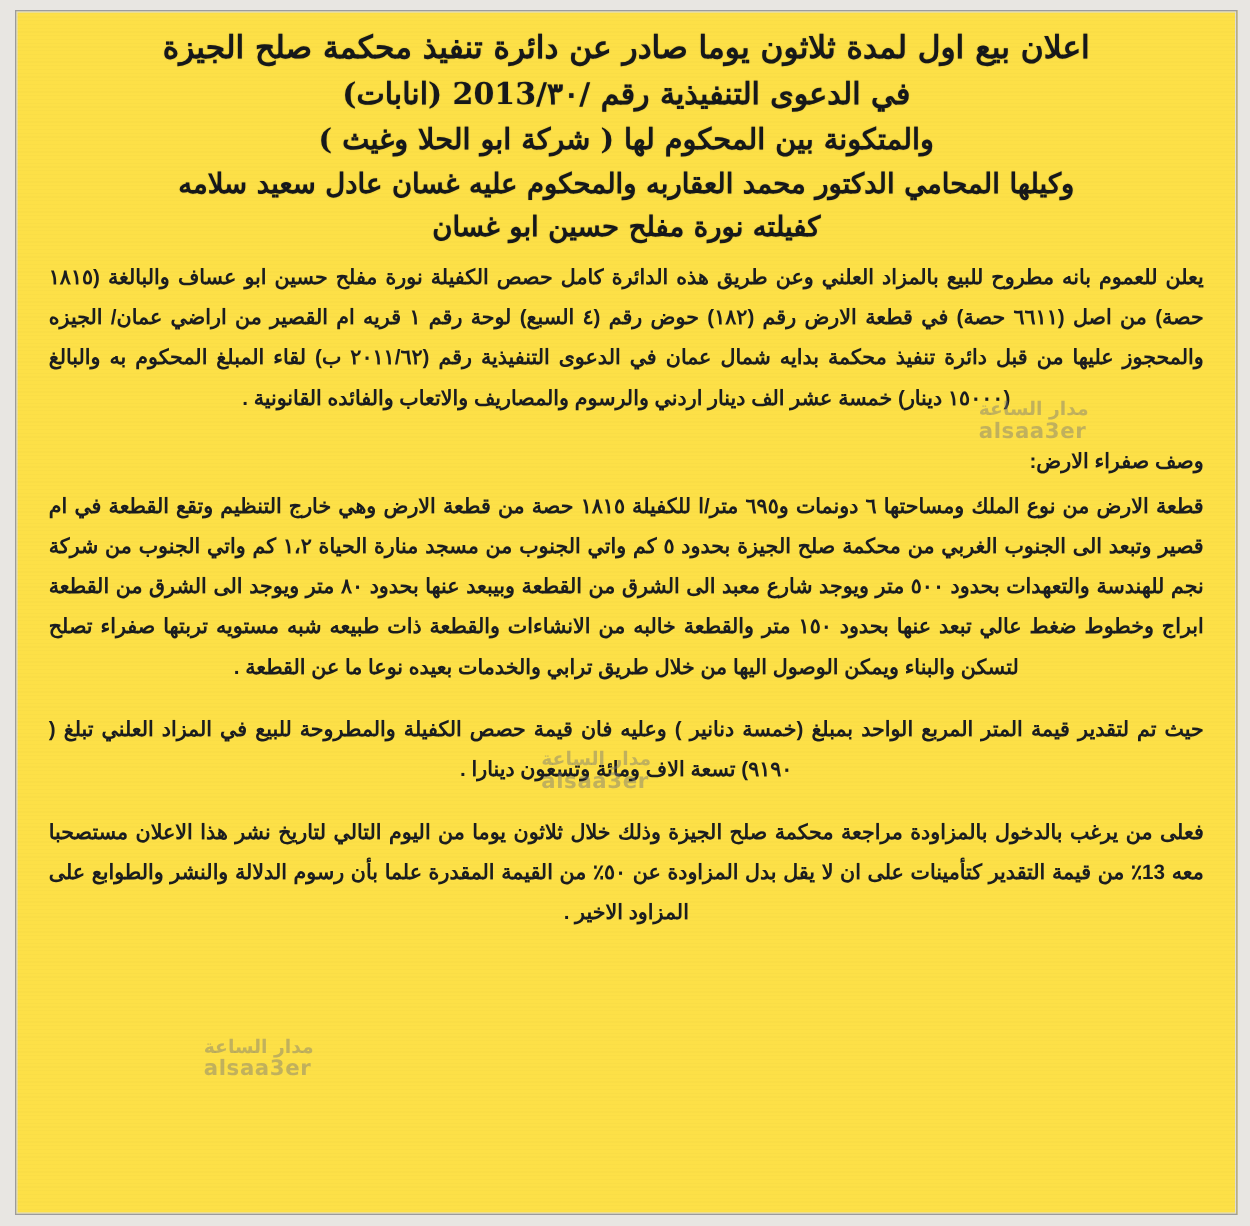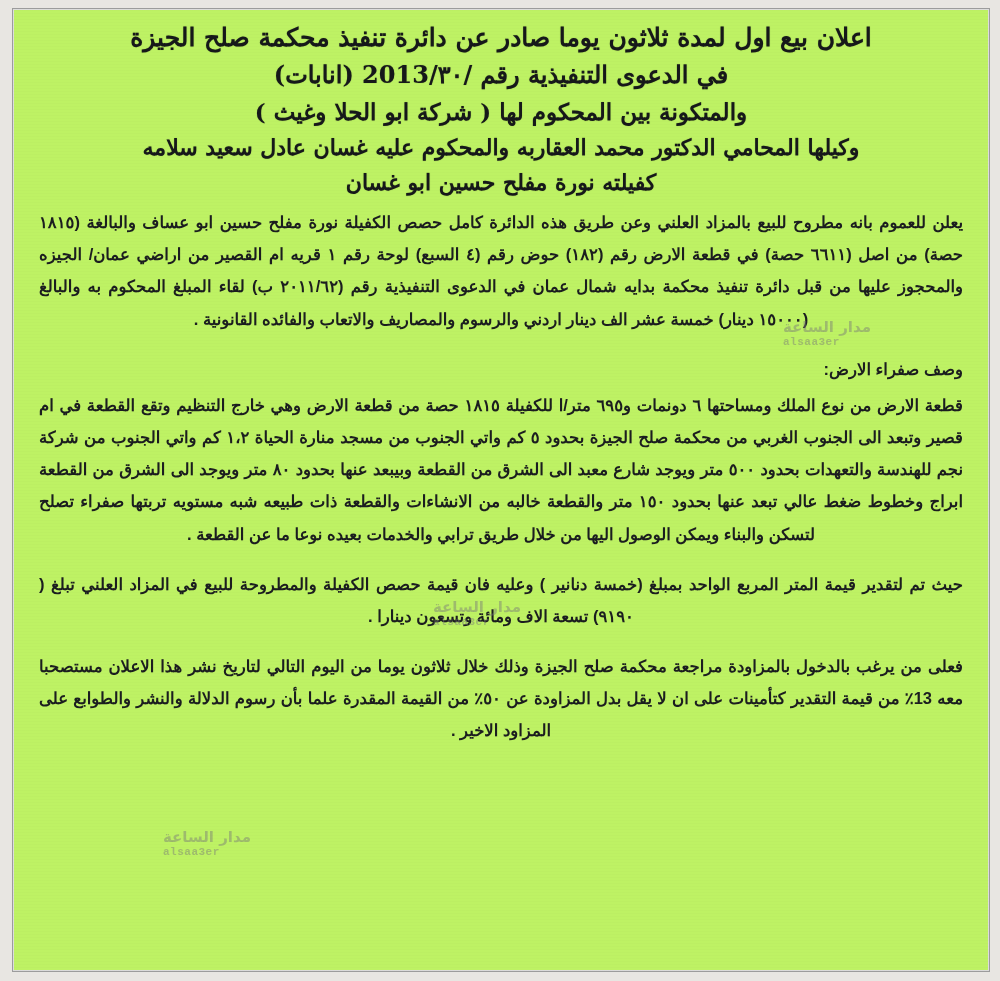--- a/index.html
+++ b/index.html
@@ -16,21 +16,21 @@
     height: 981px;
     background: #e8e6e2;
     overflow: hidden;
   }
   .paper {
     position: absolute;
     left: 12px;
     top: 8px;
     width: 976px;
     height: 962px;
-    background: #bef264;
+    background: #fde047;
     border: 1px solid #9c9c9c;
     box-shadow: 0 0 0 1px #ddd inset;
     overflow: hidden;
   }
   .inner {
     position: relative;
     padding: 16px 26px 10px 26px;
     box-sizing: border-box;
     height: 100%;
   }
@@ -93,21 +93,21 @@
     position: absolute;
     color: rgba(120,120,120,0.45);
     font-family: "DejaVu Sans", sans-serif;
     font-weight: bold;
     text-align: left;
     line-height: 1.15;
     pointer-events: none;
     user-select: none;
   }
   .wm .l1 { display:block; font-size: 15px; }
-  .wm .l2 { display:block; font-size: 11px; letter-spacing: 0.5px; font-family: Liberation Mono, monospace; }
+  .wm .l2 { display:block; font-size: 17px; letter-spacing: 0.5px; }
   .wm-1 { left: 770px; top: 310px; }
   .wm-2 { left: 420px; top: 590px; }
   .wm-3 { left: 150px; top: 820px; }
 
   
   .noise {
     position: absolute;
     inset: 0;
     background:
       repeating-linear-gradient(0deg, rgba(0,0,0,0.012) 0px, rgba(0,0,0,0.012) 1px, rgba(255,255,255,0) 1px, rgba(255,255,255,0) 3px);

